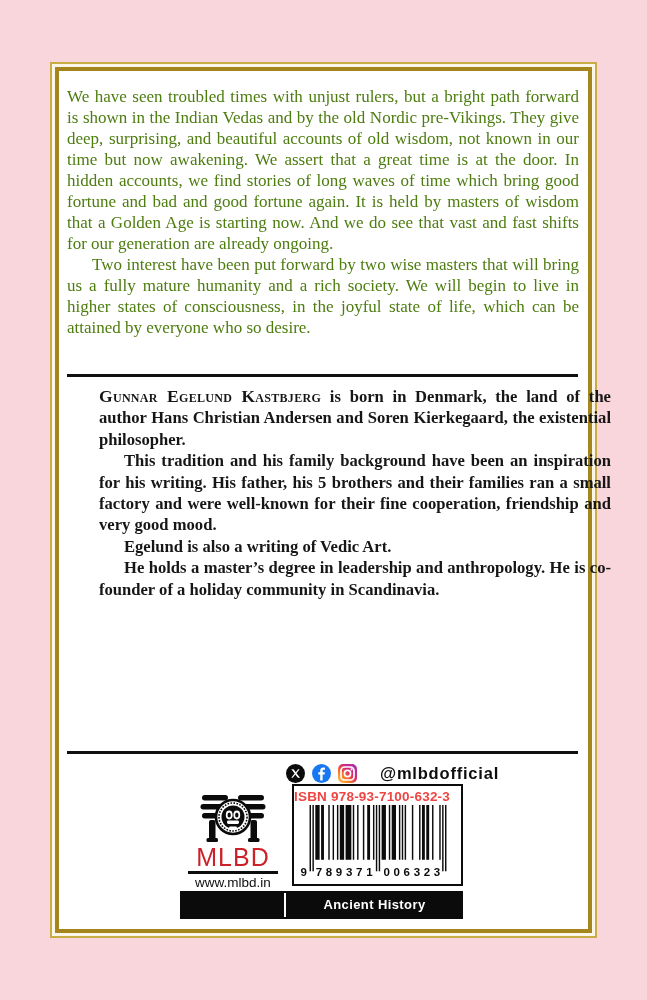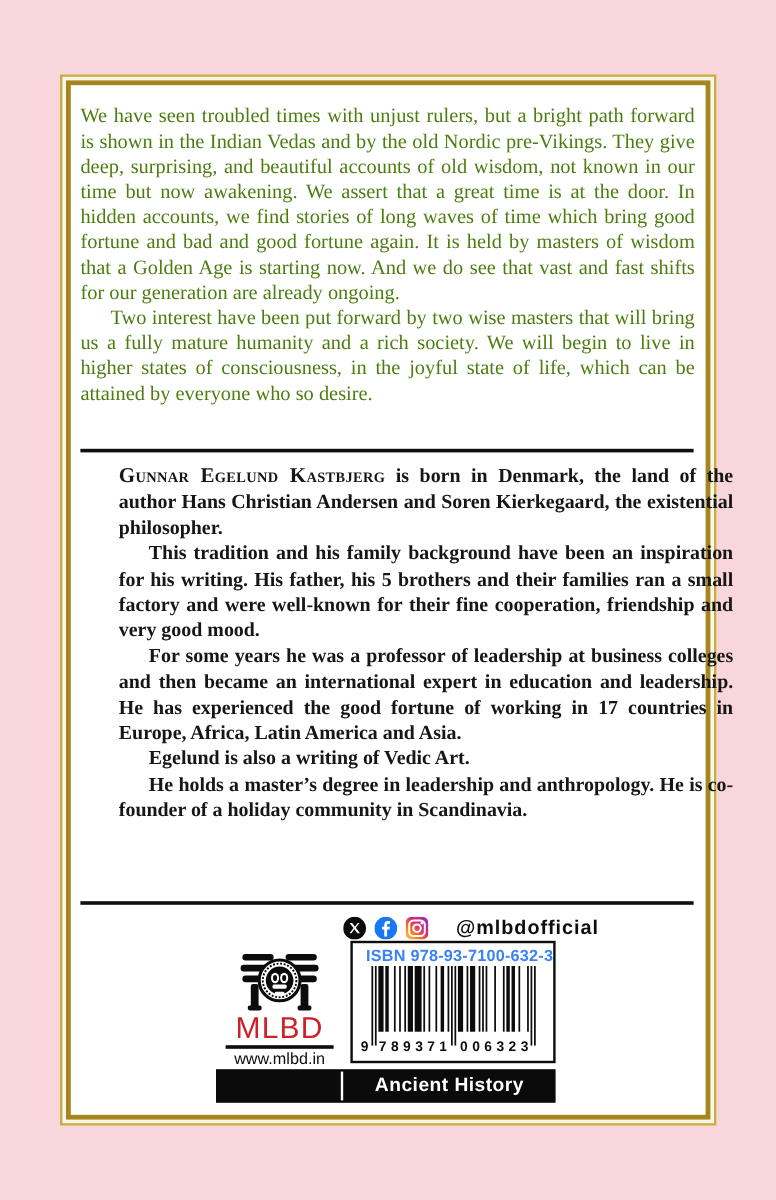--- a/index.html
+++ b/index.html
@@ -37,48 +37,47 @@
   .logo-block{position:absolute;left:188px;top:790px;width:90px;text-align:center;}
   .logo-emblem{display:block;margin:0 auto;}
   .logo-name{font-family:"Liberation Sans",sans-serif;font-weight:400;font-size:25px;
              color:#cb2229;letter-spacing:1px;line-height:24px;margin-top:1px;}
   .logo-line{height:2.5px;background:#0d0d0d;margin:2px 0 1px 0;}
   .logo-site{font-family:"Liberation Sans",sans-serif;font-weight:400;font-size:13.5px;color:#0d0d0d;}
 
   .isbn-box{position:absolute;left:292px;top:784px;width:171px;height:102px;
             box-sizing:border-box;border:2.5px solid #0c0c0c;background:#fff;}
   .isbn-label{font-family:"Liberation Sans",sans-serif;font-weight:700;font-size:13.5px;
-              color:#3b82f6;text-align:right;margin-top:3px;letter-spacing:0.2px;}
+              color:#ef4444;text-align:left;margin-top:3px;letter-spacing:0.2px;}
   .barcode-svg{display:block;width:160px;margin:1px auto 0 auto;}
 
   .category-bar{position:absolute;left:180px;top:891px;width:283px;height:28px;background:#0b0b0b;}
   .category-divider{position:absolute;left:104px;top:2px;bottom:2px;width:2px;background:#ffffff;}
   .category-label{position:absolute;left:106px;right:0;top:0;height:28px;line-height:28px;
                   text-align:center;color:#ffffff;font-family:"Liberation Sans",sans-serif;
-                  font-weight:700;font-size:16px;letter-spacing:0.4px;}
+                  font-weight:700;font-size:13px;letter-spacing:0.4px;}
 </style>
 </head>
 <body>
 
 <div id="page">
   <div id="panel">
     <div id="panel-inner"></div>
   </div>
 
   <div class="synopsis">
     <p>We have seen troubled times with unjust rulers, but a bright path forward is shown in the Indian Vedas and by the old Nordic pre-Vikings. They give deep, surprising, and beautiful accounts of old wisdom, not known in our time but now awakening. We assert that a great time is at the door. In hidden accounts, we find stories of long waves of time which bring good fortune and bad and good fortune again. It is held by masters of wisdom that a Golden Age is starting now. And we do see that vast and fast shifts for our generation are already ongoing.</p>
     <p class="indent">Two interest have been put forward by two wise masters that will bring us a fully mature humanity and a rich society.  We will begin to live in higher states of consciousness, in the joyful state of life, which can be attained by everyone who so desire.</p>
   </div>
 
   <div class="rule" id="rule1"></div>
 
   <div class="bio">
     <p><span class="smallcaps">Gunnar Egelund Kastbjerg</span><span> is born in Denmark, the land of the author Hans Christian Andersen and Soren Kierkegaard, the existential philosopher.</span></p>
     <p class="indent">This tradition and his family background have been an inspiration for his writing. His father, his 5 brothers and their families ran a small factory and were well-known for their fine cooperation, friendship and very good mood.</p>
-    <p class="indent">For some years he was a professor of leadership at business colleges and then became an international expert in education and leadership. He has experienced the good fortune of working in 17 countries in Europe, Africa, Latin America and Asia.</p>
     <p class="indent">Egelund is also a writing of Vedic Art.</p>
     <p class="indent">He holds a master’s degree in leadership and anthropology. He is co-founder of a holiday community in Scandinavia.</p>
   </div>
 
   <div class="rule" id="rule2"></div>
 
   <div class="social-row">
     <svg class="icon-badge" viewBox="0 0 19 19">
       <circle cx="9.5" cy="9.5" r="9.5" fill="#0b0b0b"></circle>
       <path d="M5.4 5.2 L8.6 9.4 L5.3 13.8 H6.8 L9.3 10.4 L11.9 13.8 H14 L10.5 9.2 L13.6 5.2 H12.1 L9.8 8.3 L7.5 5.2 Z" fill="#ffffff"></path>

